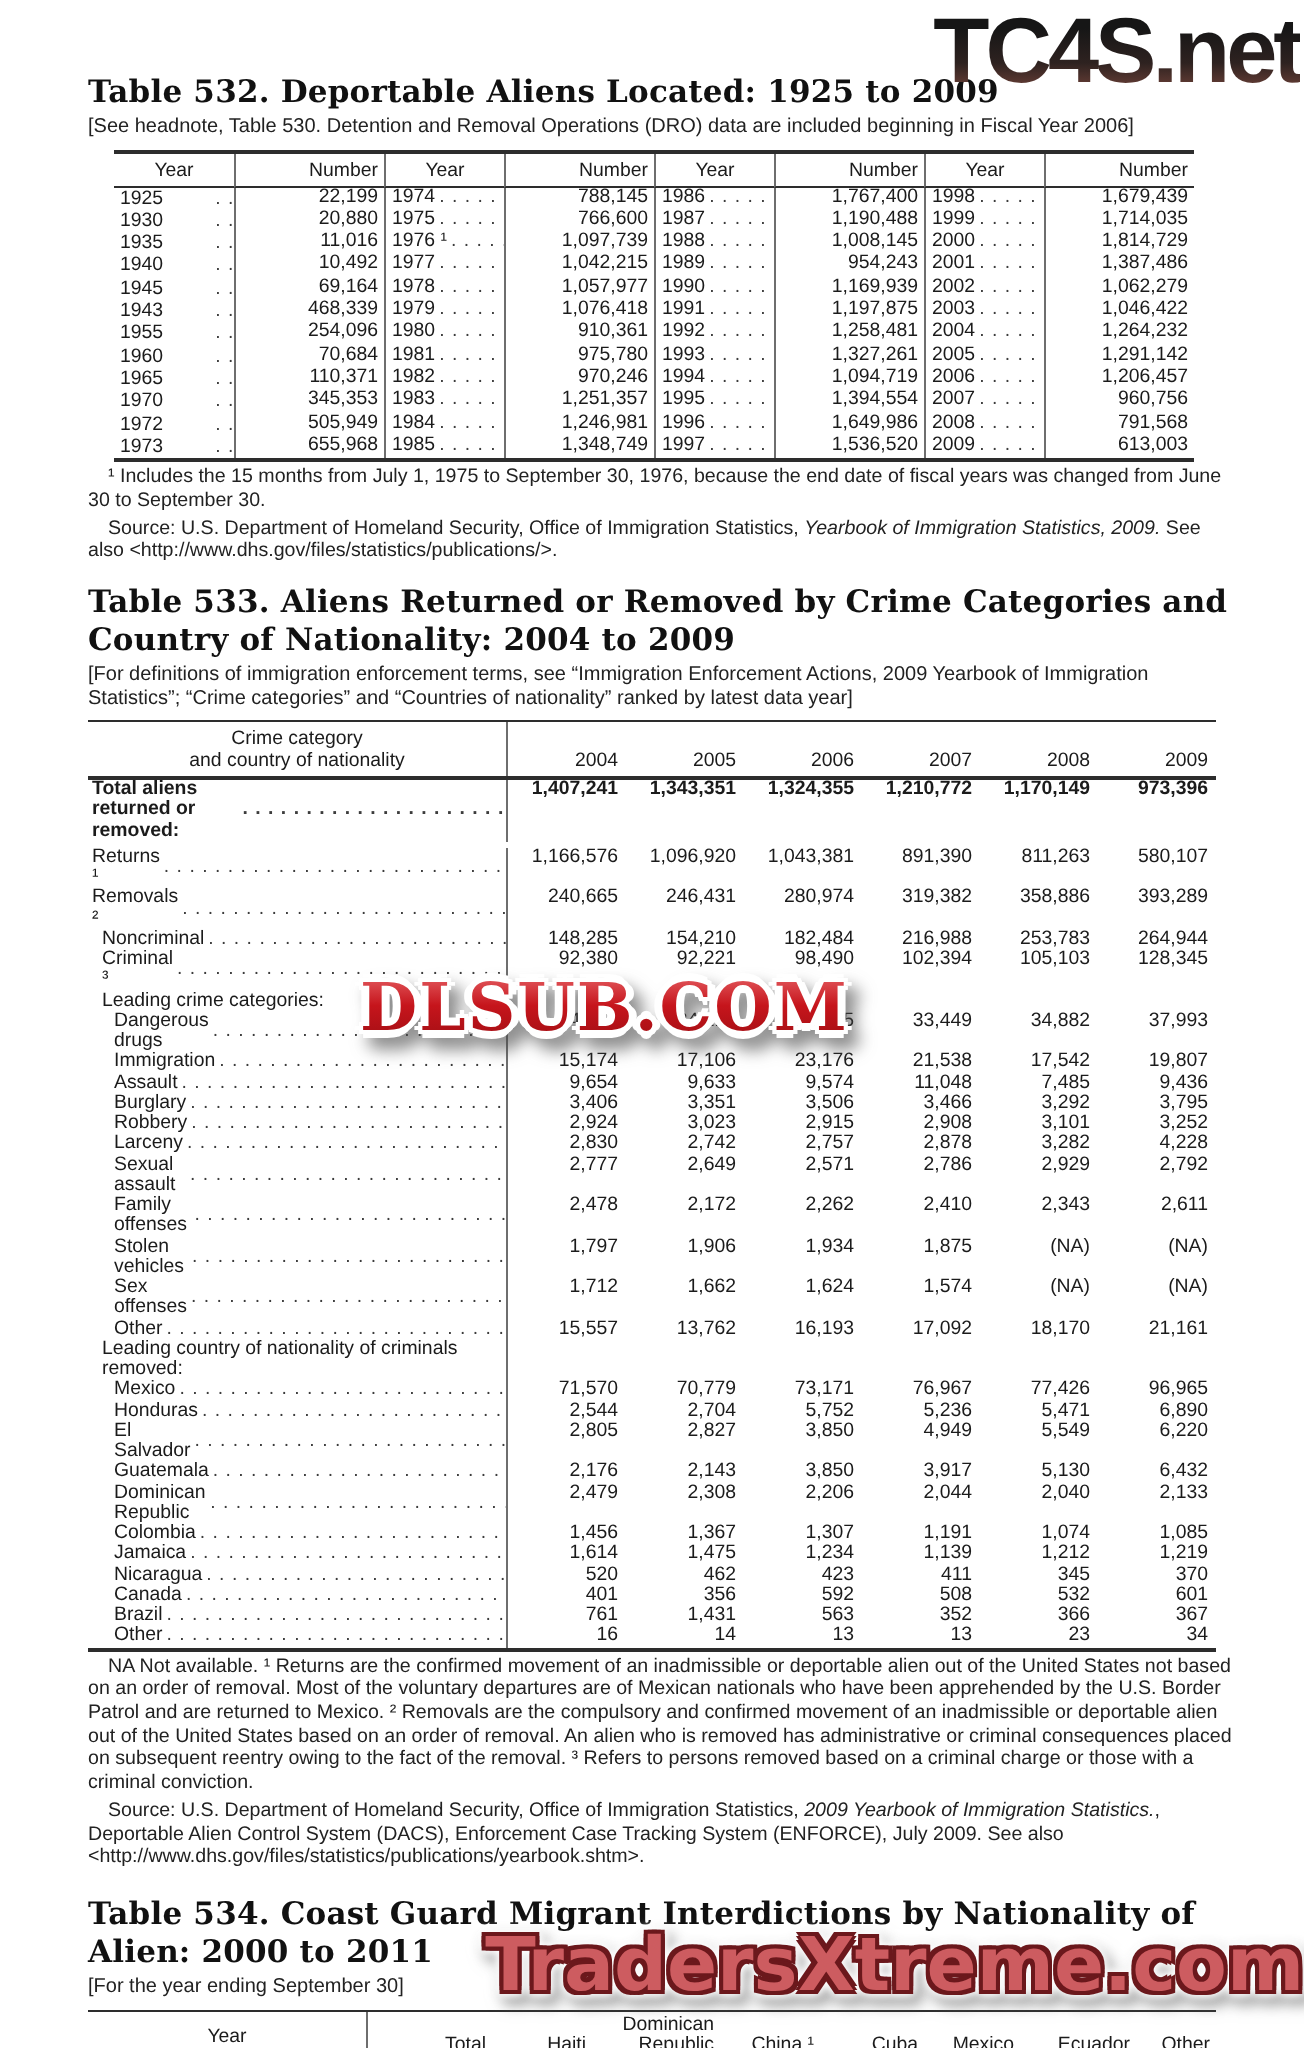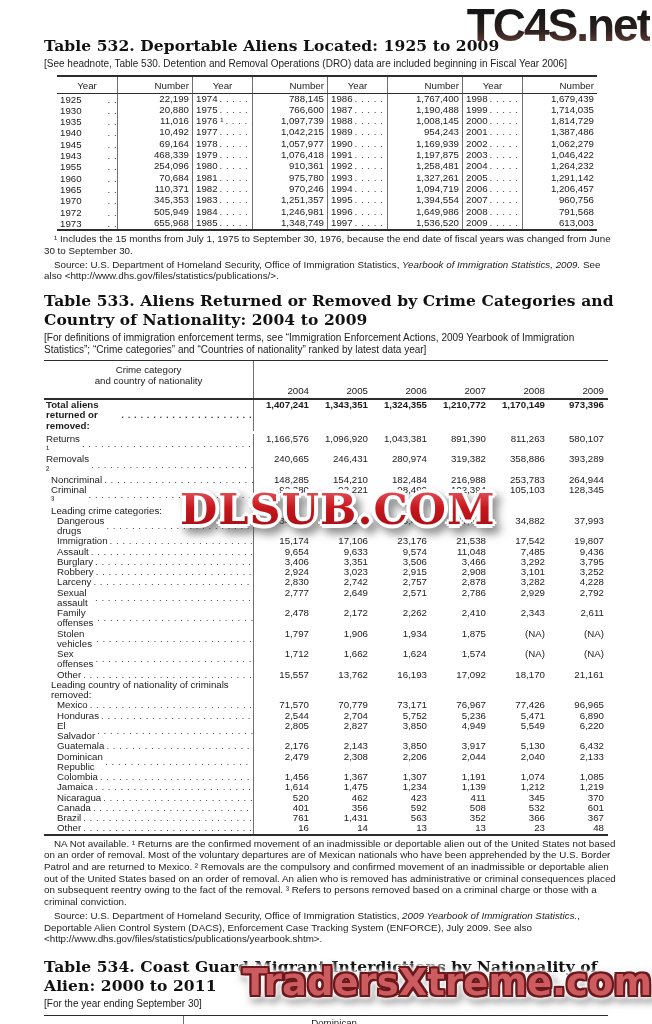--- a/index.html
+++ b/index.html
@@ -32,21 +32,21 @@
   .t532-grid .cy{display:flex;align-items:baseline;line-height:10.3px;padding-left:3px;}
   .t532-grid .cn{text-align:right;line-height:10.3px;padding-right:3px;}
   .t532-grid > div:nth-child(-n+8){font-size:9.7px;}
   .t532-grid > .cy:nth-child(8n+9){padding-top:1px;gap:24px;}
 
   
   .t533{width:564px;margin:3px 0 0 0;border-top:1px solid #2d2d2d;border-bottom:2px solid #2d2d2d;
         font-size:9.7px;}
   .t533-head{display:grid;grid-template-columns:210px repeat(6,59px);
              border-bottom:2px solid #2d2d2d;align-items:end;}
-  .t533-stubhead{text-align:center;padding:3px 0 12px;border-right:1px solid #6e6e6e;
+  .t533-stubhead{text-align:center;padding:3px 0 2px;border-right:1px solid #6e6e6e;
                  align-self:stretch;display:flex;flex-direction:column;justify-content:center;}
   .t533-head .yr{text-align:right;padding:0 4px 2px 0;}
   .t533-body .r{display:flex;line-height:10.25px;}
   .t533-body .stub{width:210px;box-sizing:border-box;display:flex;align-items:center;
                    border-right:1px solid #6e6e6e;}
   .t533-body .stub .lbl{white-space:normal;}
   .t533-body .num{width:59px;box-sizing:border-box;text-align:right;padding-right:4px;}
   .t533-body .bold{font-weight:bold;}
   .t533-body .gap{margin-top:3px;}
   .ind0{padding-left:2px;} .ind1{padding-left:7px;} .ind2{padding-left:13px;}
@@ -59,21 +59,21 @@
   .t534-stubhead{text-align:center;border-right:1px solid #6e6e6e;align-self:stretch;
                  display:flex;align-items:center;justify-content:center;}
   .t534-head .ch{text-align:right;padding:2px 3px 2px 0;line-height:10.5px;}
 
   
   .wm-top{position:absolute;top:-2px;right:2px;font-family:"Liberation Sans",sans-serif;
           font-weight:bold;font-size:46px;letter-spacing:-2px;
           background:linear-gradient(180deg,#161616 30%,#2e2220 62%,#8a4f43 100%);
           -webkit-background-clip:text;background-clip:text;color:transparent;}
   .wm-mid{position:absolute;top:484px;left:180px;font-family:"DejaVu Serif",serif;
-          font-weight:bold;font-size:43px;letter-spacing:1px;color:#c01218;
+          font-weight:bold;font-size:33px;letter-spacing:1px;color:#c01218;
           background:linear-gradient(180deg,#ea6a6e 0%,#c6151c 48%,#9f0e13 100%);
           -webkit-background-clip:text;background-clip:text;color:transparent;
           filter:drop-shadow(-2px -2px 0 #fff) drop-shadow(2px -2px 0 #fff)
                  drop-shadow(-2px 2px 0 #fff) drop-shadow(2px 2px 0 #fff)
                  drop-shadow(5px 6px 4px rgba(70,70,70,.6));}
   .wm-bot{position:absolute;top:961px;right:0px;font-family:"DejaVu Sans",sans-serif;
           font-weight:bold;font-size:37px;letter-spacing:0px;color:#cd5c60;
           text-shadow:-2px -2px 0 #6b181c, 2px -2px 0 #6b181c,-2px 2px 0 #6b181c,
                       2px 2px 0 #6b181c,0 -2px 0 #6b181c,0 2px 0 #6b181c,
                       -2px 0 0 #6b181c,2px 0 0 #6b181c;
@@ -697,21 +697,21 @@
         <div class="r">
           <div class="stub ind2">
             <span class="lbl">Other</span>
             <span class="dots"></span>
           </div>
           <div class="num">16</div>
           <div class="num">14</div>
           <div class="num">13</div>
           <div class="num">13</div>
           <div class="num">23</div>
-          <div class="num">48</div>
+          <div class="num">34</div>
         </div>
       </div>
   </div>
 
   <p class="fn">NA Not available. ¹ Returns are the confirmed movement of an inadmissible or deportable alien out of the United States not based on an order of removal. Most of the voluntary departures are of Mexican nationals who have been apprehended by the U.S. Border Patrol and are returned to Mexico. ² Removals are the compulsory and confirmed movement of an inadmissible or deportable alien out of the United States based on an order of removal. An alien who is removed has administrative or criminal consequences placed on subsequent reentry owing to the fact of the removal. ³ Refers to persons removed based on a criminal charge or those with a criminal conviction.</p>
   <p class="fn"><span>Source: U.S. Department of Homeland Security, Office of Immigration Statistics, </span><i>2009 Yearbook of Immigration Statistics.</i><span>, Deportable Alien Control System (DACS), Enforcement Case Tracking System (ENFORCE), July 2009. See also &lt;http://www.dhs.gov/files/statistics/publications/yearbook.shtm&gt;.</span></p>
 
   <h1 class="title" style="margin-top:12px">Table 534. Coast Guard Migrant Interdictions by Nationality of Alien: 2000 to 2011</h1>
   <p class="headnote">[For the year ending September 30]</p>
 

